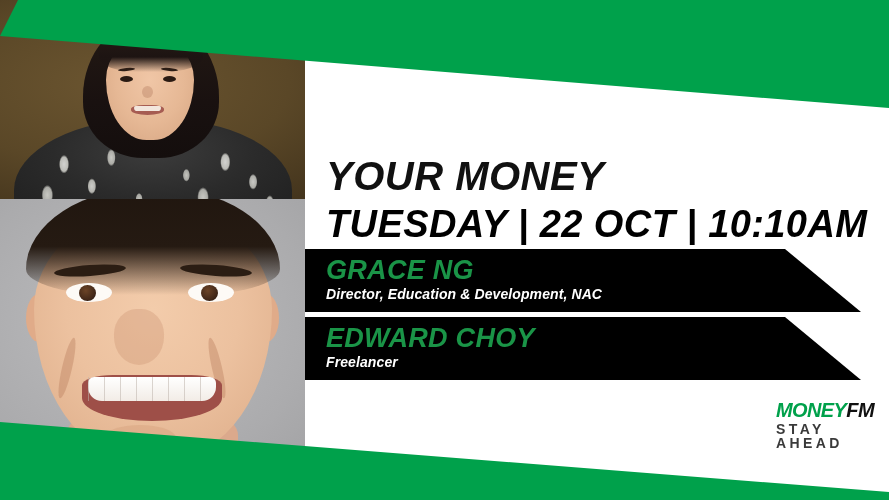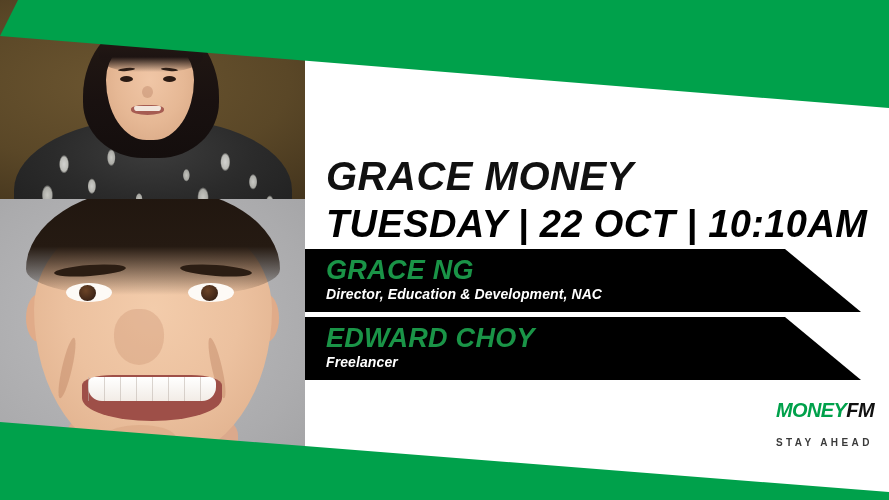--- a/index.html
+++ b/index.html
@@ -349,22 +349,22 @@
   .logo-fm { color: #111111; }
   .logo-freq {
     margin-top: 1px;
     font-size: 45px;
     font-weight: bold;
     color: #111111;
     line-height: 1;
     letter-spacing: -1px;
   }
   .logo-tag {
-    margin-top: 18px;
-    font-size: 10px;
+    margin-top: 2px;
+    font-size: 14px;
     font-weight: bold;
     color: #3a3a3a;
     letter-spacing: 3.4px;
     line-height: 1;
   }
 </style>
 </head>
 <body>
 
 <div id="stage">
@@ -410,21 +410,21 @@
       <div class="m-mouth"></div>
       <div class="m-teeth"></div>
       <div class="m-chin"></div>
     </div>
   </div>
 
   <div class="wedge" id="wedge-top" style="--green: #00a14b;"></div>
   <div class="wedge" id="wedge-bottom" style="--green: #00a14b;"></div>
 
   <div class="title-block">
-    <div class="show-title">GRACE MONEY</div>
+    <div class="show-title">YOUR MONEY</div>
     <div class="show-when">TUESDAY | 22 OCT | 10:10AM</div>
   </div>
 
   <div class="guest-bar" id="guest-bar-0">
     <div class="guest-inner">
       <div class="guest-name" style="color: rgb(26, 148, 71);">GRACE NG</div>
       <div class="guest-role">Director, Education &amp; Development, NAC</div>
     </div>
   </div>
 

